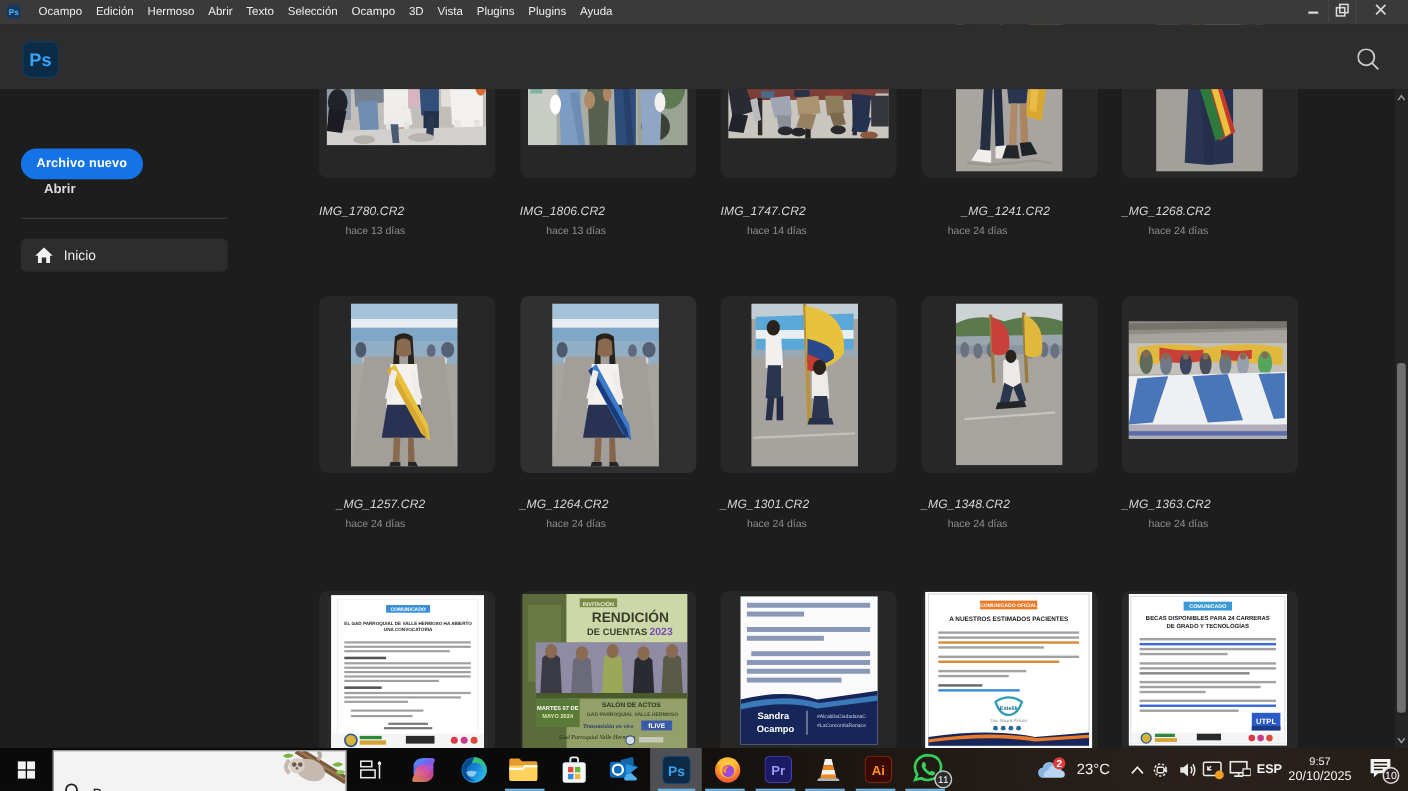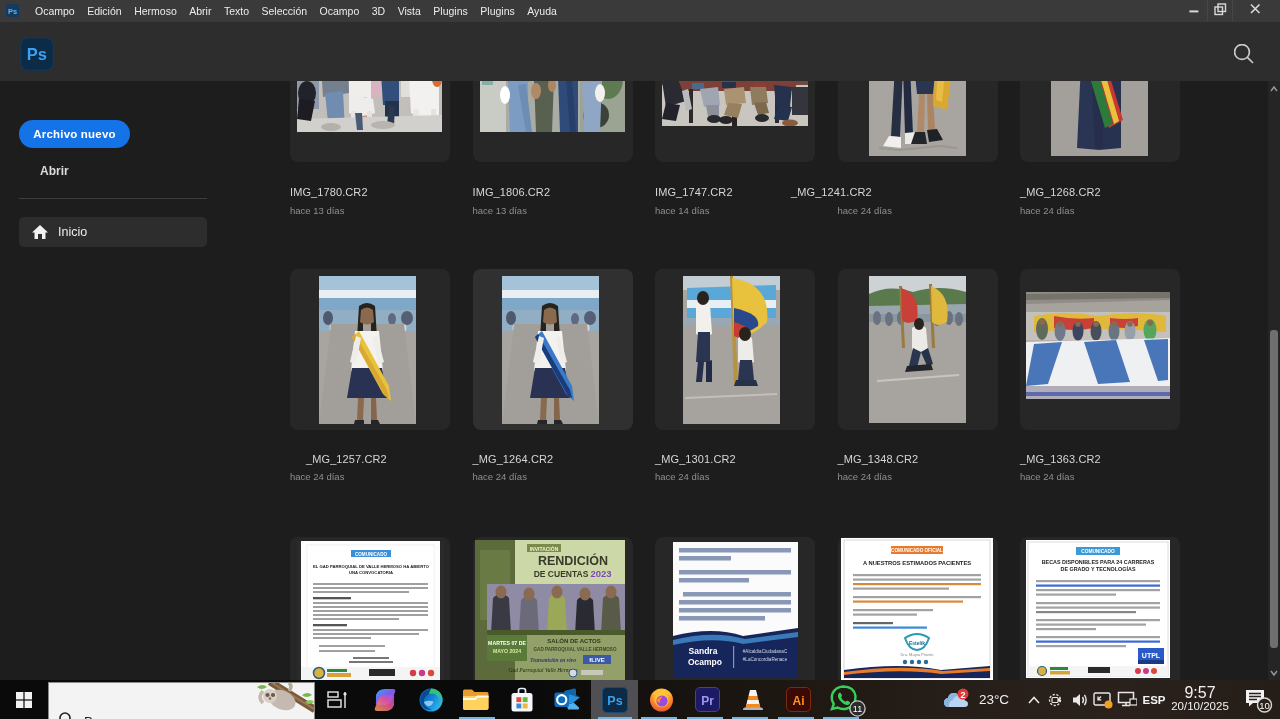--- a/index.html
+++ b/index.html
@@ -1,28 +1,28 @@
 <!DOCTYPE html>
 <html><head>
 <meta charset="utf-8">
 <style>
   html,body{margin:0;padding:0;}
   body{width:1280px;height:719px;overflow:hidden;background:#1d1d1d;font-family:"Liberation Sans",sans-serif;position:relative;}
   .abs{position:absolute;}
   #titlebar{left:0;top:0;width:1280px;height:22px;background:#3a3a3a;z-index:30;}
   #menu{left:35px;top:0;height:22px;display:flex;gap:12.5px;align-items:center;color:#ececec;font-size:10.5px;z-index:31;}
   #appbar{left:0;top:22px;width:1280px;height:59px;background:#2d2d2d;z-index:30;}
-  #btn-new{left:19px;top:120px;width:111px;height:28px;border-radius:14px;background:#1473e6;color:#fff;font-size:11.5px;font-weight:700;display:flex;align-items:center;justify-content:center;letter-spacing:0.2px;}
+  #btn-new{left:19px;top:135px;width:111px;height:28px;border-radius:14px;background:#1473e6;color:#fff;font-size:11.5px;font-weight:700;display:flex;align-items:center;justify-content:center;letter-spacing:0.2px;}
   #abrir{left:40px;top:164px;color:#dcdcdc;font-size:12px;font-weight:700;}
   #sep{left:19px;top:198px;width:188px;height:1px;background:#3d3d3d;}
   #inicio{left:19px;top:217px;width:188px;height:30px;border-radius:5px;background:#2d2d2d;color:#ececec;font-size:12.5px;display:flex;align-items:center;}
   .card{width:160px;height:161px;border-radius:8px;background:#272727;}
   .card.hov{background:#303030;}
-  .ttl{font-size:11px;color:#d6d6d6;white-space:nowrap;letter-spacing:0.1px;}
-  .sub{font-size:9.5px;color:#8f8f8f;white-space:nowrap;}
+  .ttl{font-size:11px;color:#d6d6d6;white-space:nowrap;letter-spacing:0.1px;font-style:italic;}
+  .sub{font-size:9.5px;color:#8f8f8f;white-space:nowrap;margin-left:24px;}
   #sbtrack{left:1268px;top:81px;width:12px;height:599px;background:#252525;z-index:32;}
   #sbthumb{left:1270px;top:330px;width:8px;height:318px;background:#6f6f6f;border-radius:3px;z-index:33;}
   #taskbar{left:0;top:680px;width:1280px;height:39px;z-index:40;
     background:linear-gradient(to right,#0a0a0a 0%,#0a0a0a 42%,#191410 55%,#251d17 72%,#2a211c 88%,#251d18 100%);}
   .tbi{position:absolute;top:0;height:39px;display:flex;align-items:center;justify-content:center;}
   .uline{position:absolute;top:36.5px;height:2.5px;background:#76b5e0;}
 </style>
 </head>
 <body>
 <div id="cards">
@@ -40,21 +40,21 @@
 <div class="abs card" style="left:472.5px;top:536.5px"></div>
 <div class="abs card" style="left:655px;top:536.5px"></div>
 <div class="abs card" style="left:837.5px;top:536.5px"></div>
 <div class="abs card" style="left:1020px;top:536.5px"></div>
 <div class="abs ttl" style="left:290px;top:185.5px">IMG_1780.CR2</div>
 <div class="abs sub" style="left:290px;top:204.5px">hace 13 días</div>
 <div class="abs ttl" style="left:472.5px;top:185.5px">IMG_1806.CR2</div>
 <div class="abs sub" style="left:472.5px;top:204.5px">hace 13 días</div>
 <div class="abs ttl" style="left:655px;top:185.5px">IMG_1747.CR2</div>
 <div class="abs sub" style="left:655px;top:204.5px">hace 14 días</div>
-<div class="abs ttl" style="left:791px;top:185.5px">_MG_1241.CR2</div>
+<div class="abs ttl" style="left:874px;top:185.5px">_MG_1241.CR2</div>
 <div class="abs sub" style="left:837.5px;top:204.5px">hace 24 días</div>
 <div class="abs ttl" style="left:1020px;top:185.5px">_MG_1268.CR2</div>
 <div class="abs sub" style="left:1020px;top:204.5px">hace 24 días</div>
 <div class="abs ttl" style="left:306px;top:452.5px">_MG_1257.CR2</div>
 <div class="abs sub" style="left:290px;top:470.5px">hace 24 días</div>
 <div class="abs ttl" style="left:472.5px;top:452.5px">_MG_1264.CR2</div>
 <div class="abs sub" style="left:472.5px;top:470.5px">hace 24 días</div>
 <div class="abs ttl" style="left:655px;top:452.5px">_MG_1301.CR2</div>
 <div class="abs sub" style="left:655px;top:470.5px">hace 24 días</div>
 <div class="abs ttl" style="left:837.5px;top:452.5px">_MG_1348.CR2</div>
@@ -782,21 +782,21 @@
       <svg width="20" height="17" viewBox="0 0 20 17">
 <rect x="1.5" y="1.5" width="15" height="10" fill="none" stroke="#e8e8e8" stroke-width="1.5"></rect>
 <path d="M5 14.5 H13 M9 11.5 V14.5" stroke="#e8e8e8" stroke-width="1.5"></path>
 <rect x="13" y="8" width="7" height="6" fill="#1d1713" stroke="#e8e8e8" stroke-width="1.2"></rect>
 </svg>
     </div>
 <div class="tbi" style="left:1140px;width:28px">
       <span style="color:#f2f2f2;font-size:11.5px;font-weight:bold">ESP</span>
     </div>
 <div class="tbi" style="left:1170px;width:60px;flex-direction:column;justify-content:center;line-height:13.5px">
-<span style="color:#f2f2f2;font-size:16px">9:57</span>
+<span style="color:#f2f2f2;font-size:10px">9:57</span>
 <span style="color:#f2f2f2;font-size:11.5px">20/10/2025</span>
     </div>
 <div class="tbi" style="left:1236px;width:44px">
 <svg width="30" height="26" viewBox="0 0 30 26">
 <path d="M3 3 H21 V16 H10 L6 19.5 V16 H3 Z" fill="#f2f2f2"></path>
 <path d="M6 6.5 H18 M6 9.5 H18 M6 12.5 H14" stroke="#2a211c" stroke-width="1.4"></path>
 <circle cx="21.5" cy="18" r="7" fill="#2a211c" stroke="#d8d8d8" stroke-width="1.4"></circle>
 <text x="21.5" y="21.5" font-size="9.5" fill="#fff" text-anchor="middle" font-family="Liberation Sans">10</text>
 </svg>
     </div>

